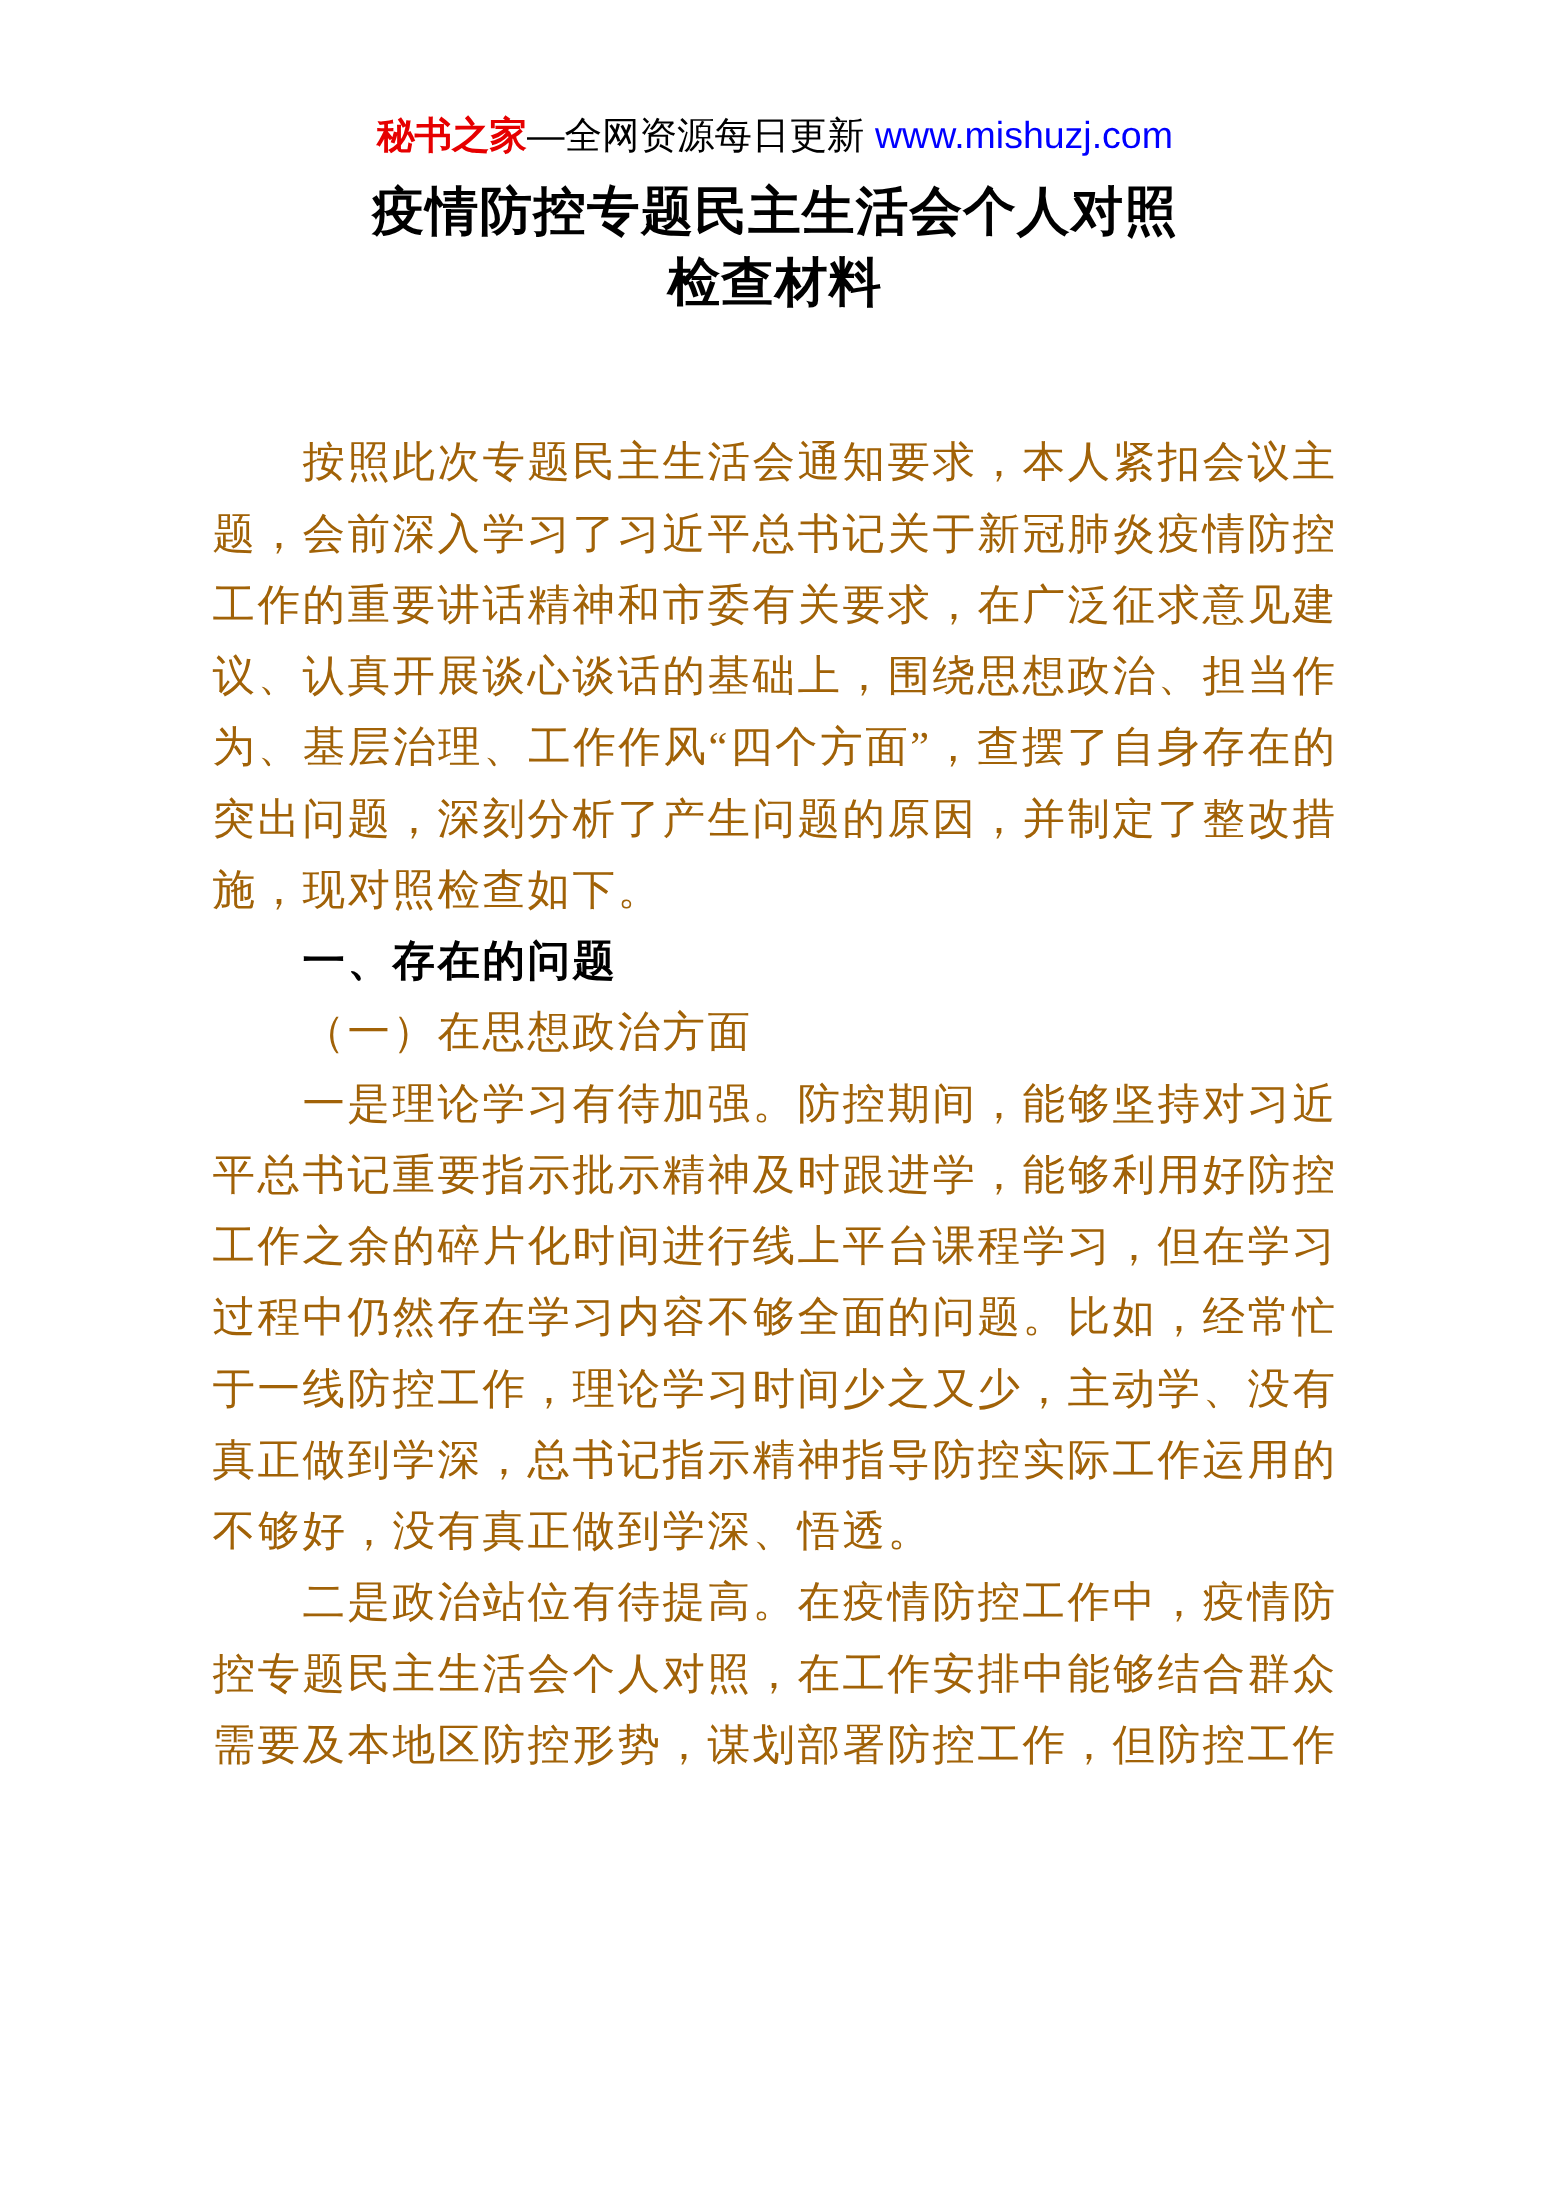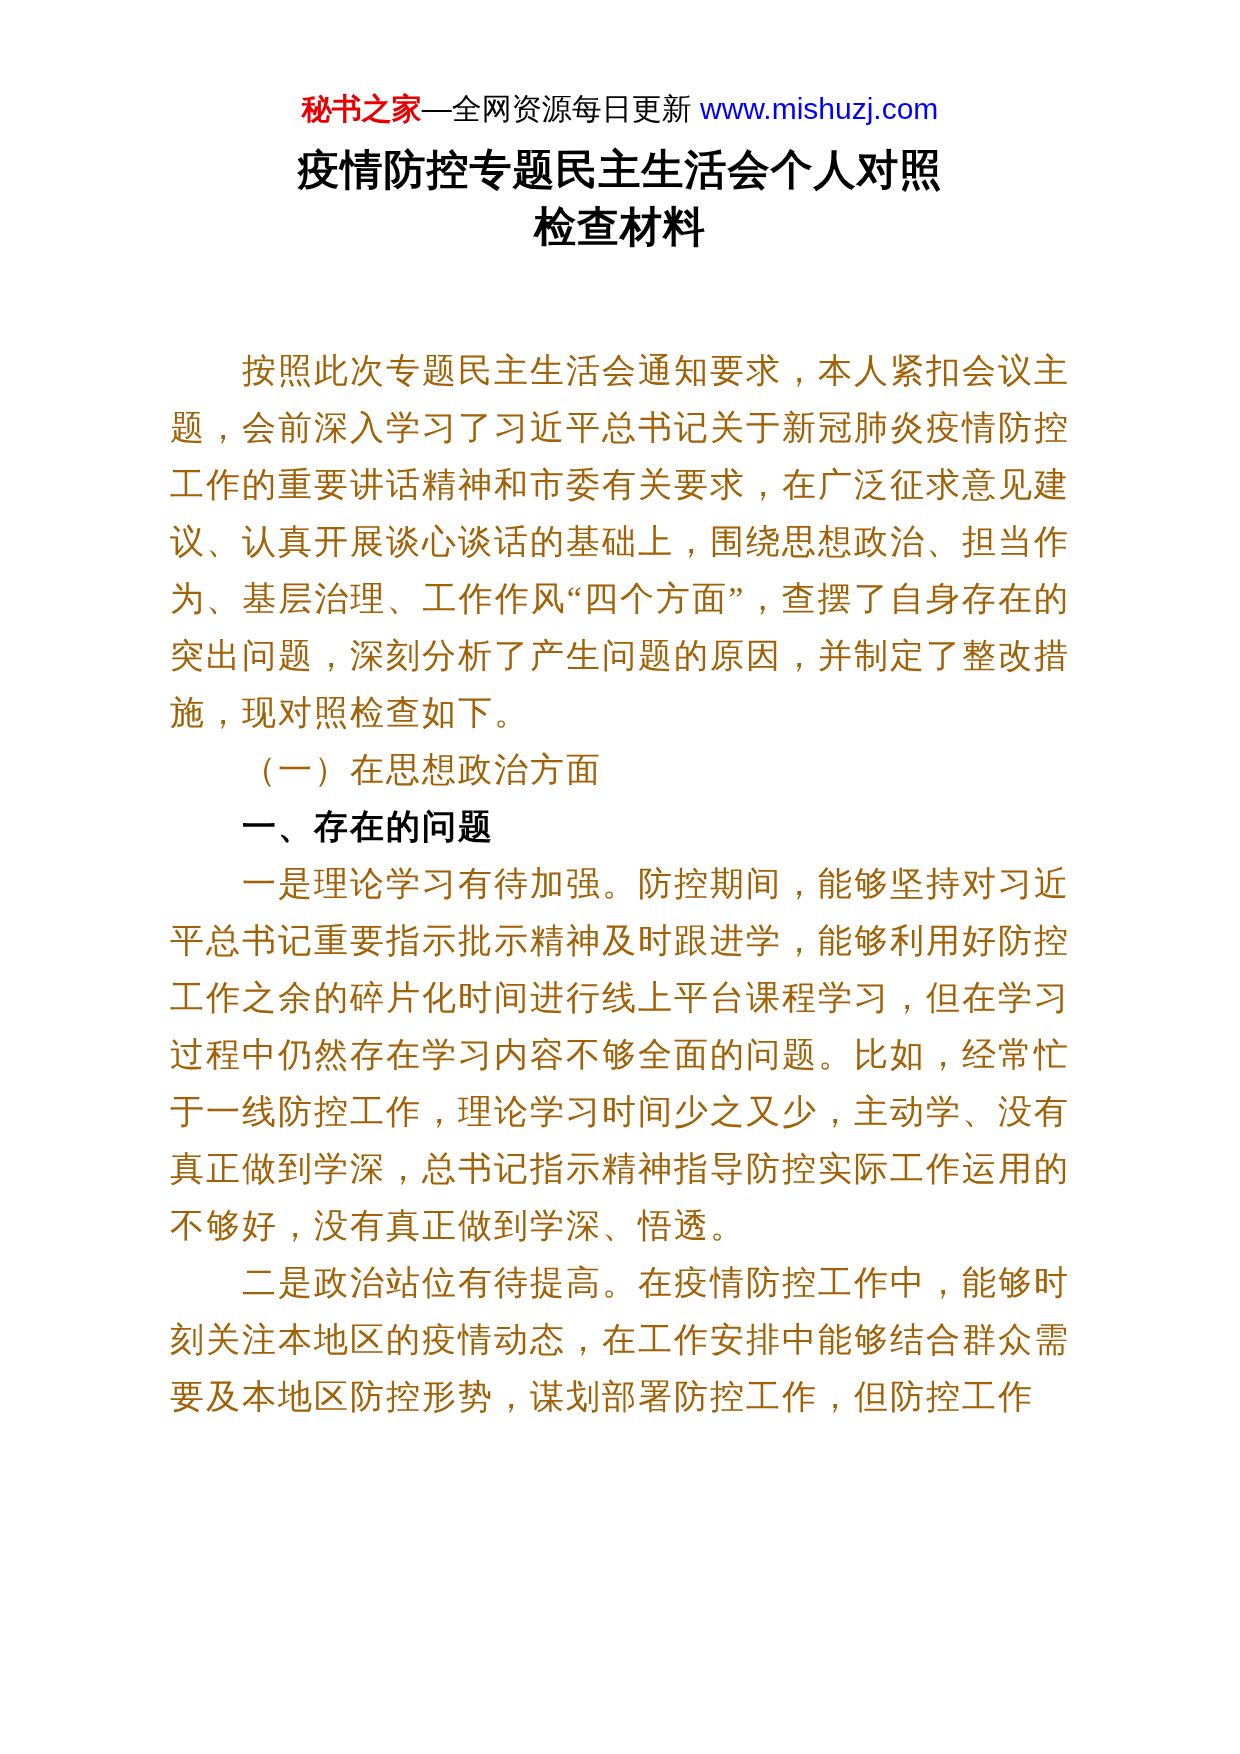--- a/index.html
+++ b/index.html
@@ -72,19 +72,19 @@
     <span class="site-name" style="color: rgb(230, 0, 0);">秘书之家</span><span class="site-tagline">—全网资源每日更新 </span><span class="site-url" style="color: rgb(0, 0, 255);">www.mishuzj.com</span>
   </div>
 
   <div class="doc-title">
     <div class="title-line">疫情防控专题民主生活会个人对照</div>
     <div class="title-line">检查材料</div>
   </div>
 
   <div class="doc-body">
     <p class="para body-para">按照此次专题民主生活会通知要求，本人紧扣会议主题，会前深入学习了习近平总书记关于新冠肺炎疫情防控工作的重要讲话精神和市委有关要求，在广泛征求意见建议、认真开展谈心谈话的基础上，围绕思想政治、担当作为、基层治理、工作作风“四个方面”，查摆了自身存在的突出问题，深刻分析了产生问题的原因，并制定了整改措施，现对照检查如下。</p>
+    <p class="para heading-1">一、存在的问题</p>
     <p class="para heading-2">（一）在思想政治方面</p>
-    <p class="para heading-1">一、存在的问题</p>
     <p class="para body-para">一是理论学习有待加强。防控期间，能够坚持对习近平总书记重要指示批示精神及时跟进学，能够利用好防控工作之余的碎片化时间进行线上平台课程学习，但在学习过程中仍然存在学习内容不够全面的问题。比如，经常忙于一线防控工作，理论学习时间少之又少，主动学、没有真正做到学深，总书记指示精神指导防控实际工作运用的不够好，没有真正做到学深、悟透。</p>
-    <p class="para body-para">二是政治站位有待提高。在疫情防控工作中，能够时刻关注本地区的疫情动态，在工作安排中能够结合群众需要及本地区防控形势，谋划部署防控工作，但防控工作</p>
+    <p class="para body-para">二是政治站位有待提高。在疫情防控工作中，疫情防控专题民主生活会个人对照，在工作安排中能够结合群众需要及本地区防控形势，谋划部署防控工作，但防控工作</p>
   </div>
 
 </div>
 
 </body></html>

